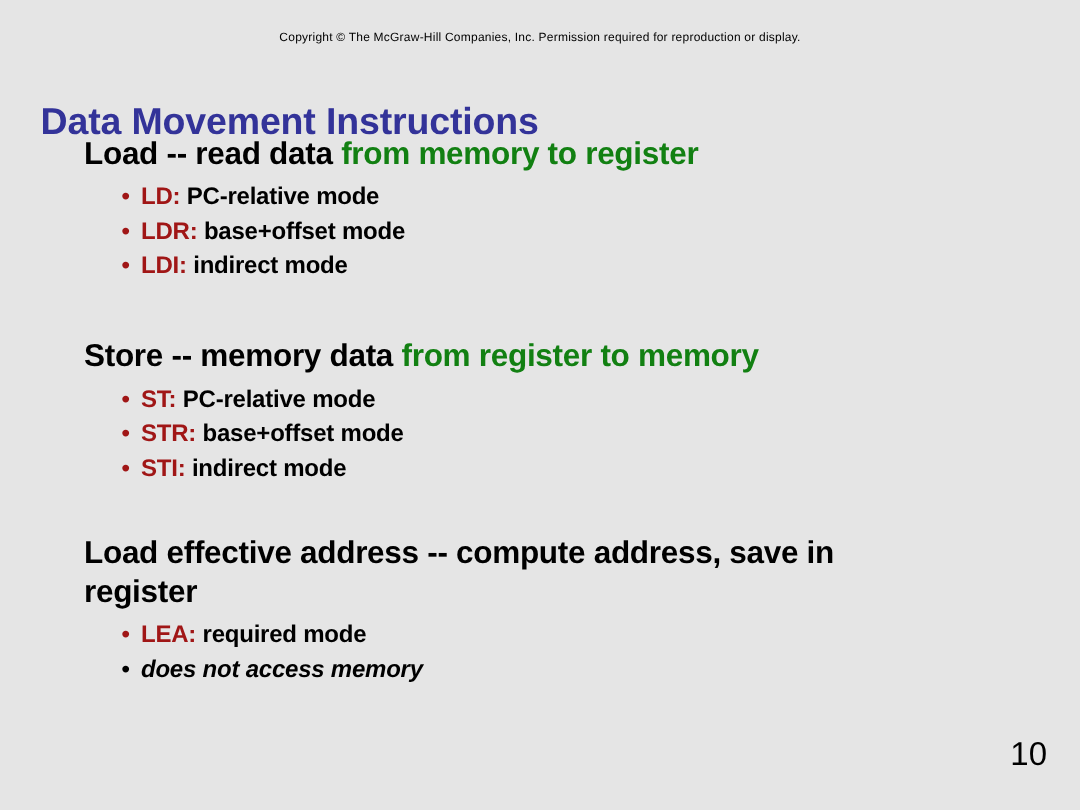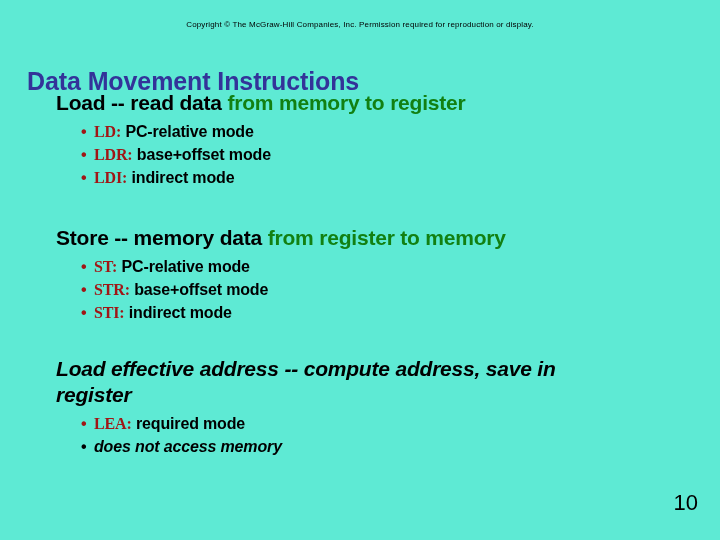--- a/index.html
+++ b/index.html
@@ -12,21 +12,21 @@
     height: 540px;
     position: relative;
     overflow: hidden;
     font-family: "Liberation Sans", sans-serif;
     color: #000000;
   }
 
   .slide {
     position: absolute;
     inset: 0;
-    background: #5eead4;
+    background: #e5e5e5;
   }
 
   
   .copyright {
     position: absolute;
     top: 20px;
     left: 0;
     width: 720px;
     text-align: center;
     font-size: 8px;
@@ -61,21 +61,21 @@
 
   .level1 {
     font-size: 21px;
     line-height: 26px;
     font-weight: bold;
     color: #000000;
     letter-spacing: -0.2px;
   }
 
   .green { color: #128012; }
-  .red   { color: #a01616; font-family: Liberation Serif, serif; }
+  .red   { color: #a01616; }
   .italic { font-style: italic; text-align: right; }
 
   ul.bullets {
     list-style: none;
     margin: 4px 0 0 0;
     padding: 0;
   }
   ul.bullets li {
     position: relative;
     font-size: 16px;
@@ -146,21 +146,21 @@
       <li>
         <span class="dot">•</span><span class="red">STR:</span><span> base+offset mode</span>
       </li>
       <li>
         <span class="dot">•</span><span class="red">STI:</span><span> indirect mode</span>
       </li>
     </ul>
 
     <div class="gap-md"></div>
 
-    <div class="level1" style="max-width:500px;font-style:italic;">
+    <div class="level1" style="max-width:500px;">
       <span>Load effective address -- compute address, save in register</span>
     </div>
     <ul class="bullets">
       <li>
         <span class="dot">•</span><span class="red">LEA:</span><span> required mode</span>
       </li>
       <li class="plain">
         <span class="dot">•</span><span class="italic">does not access memory</span>
       </li>
     </ul>

